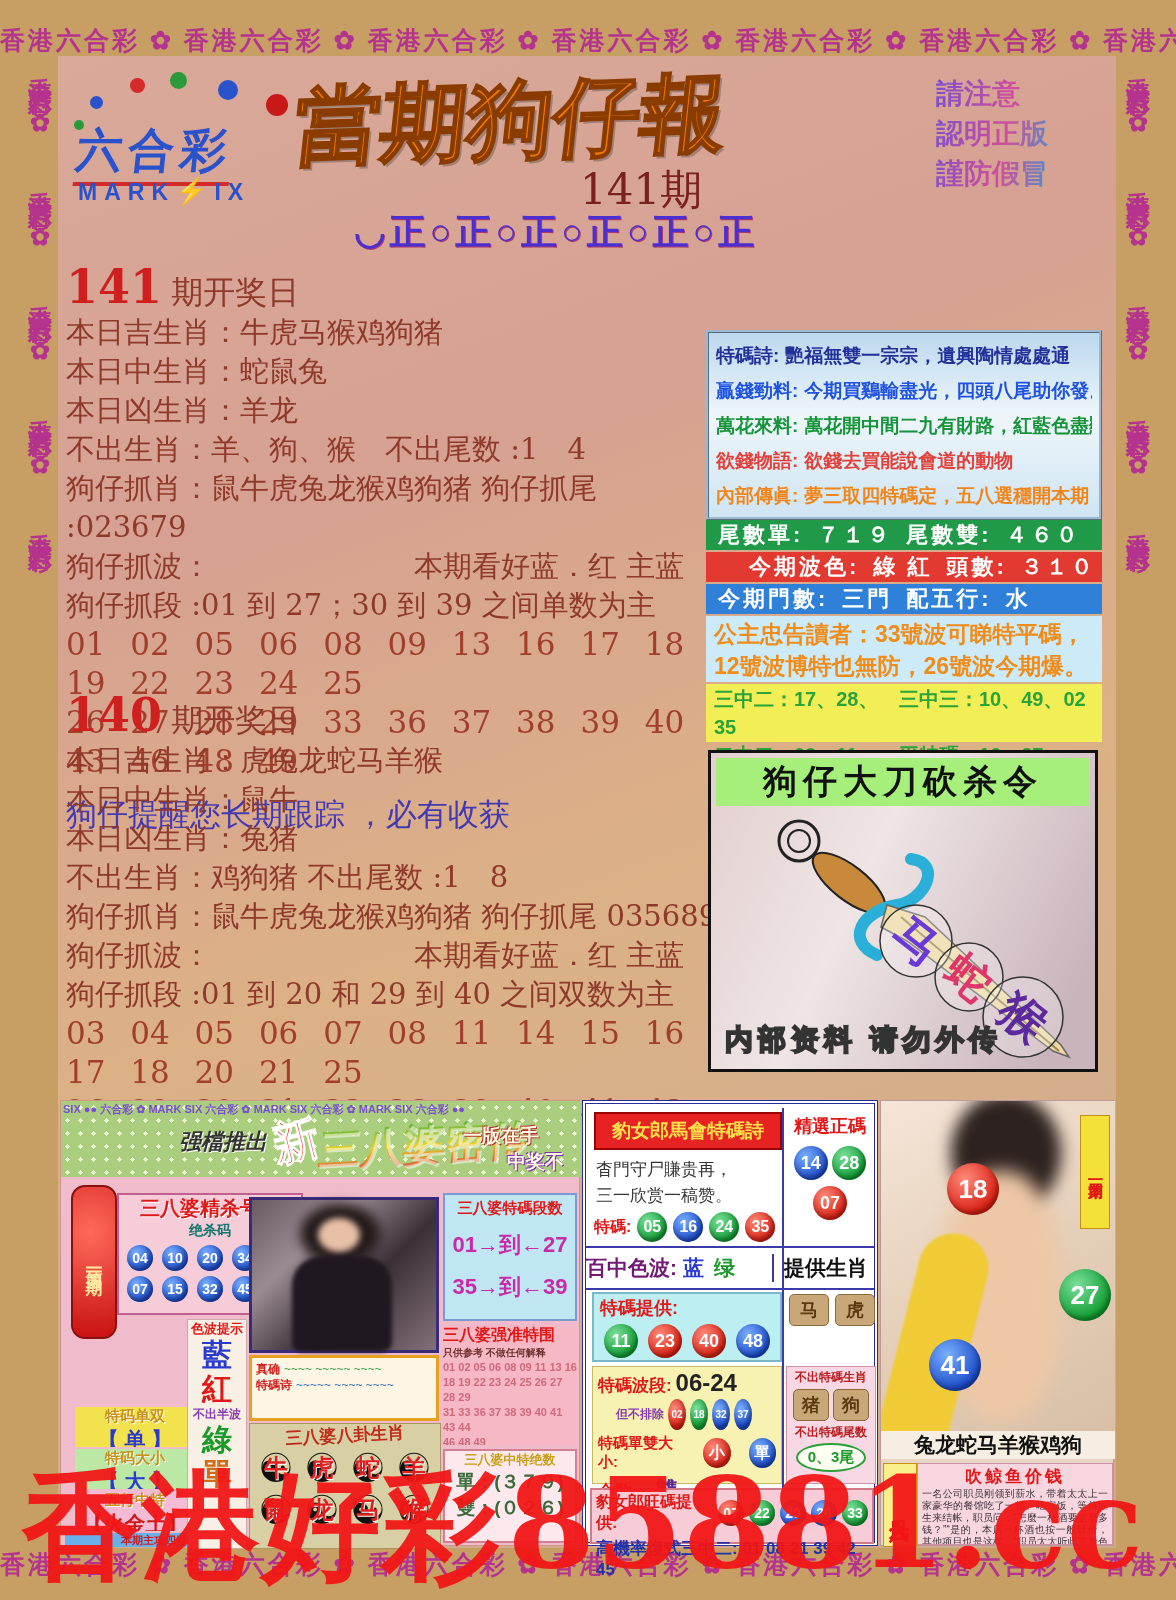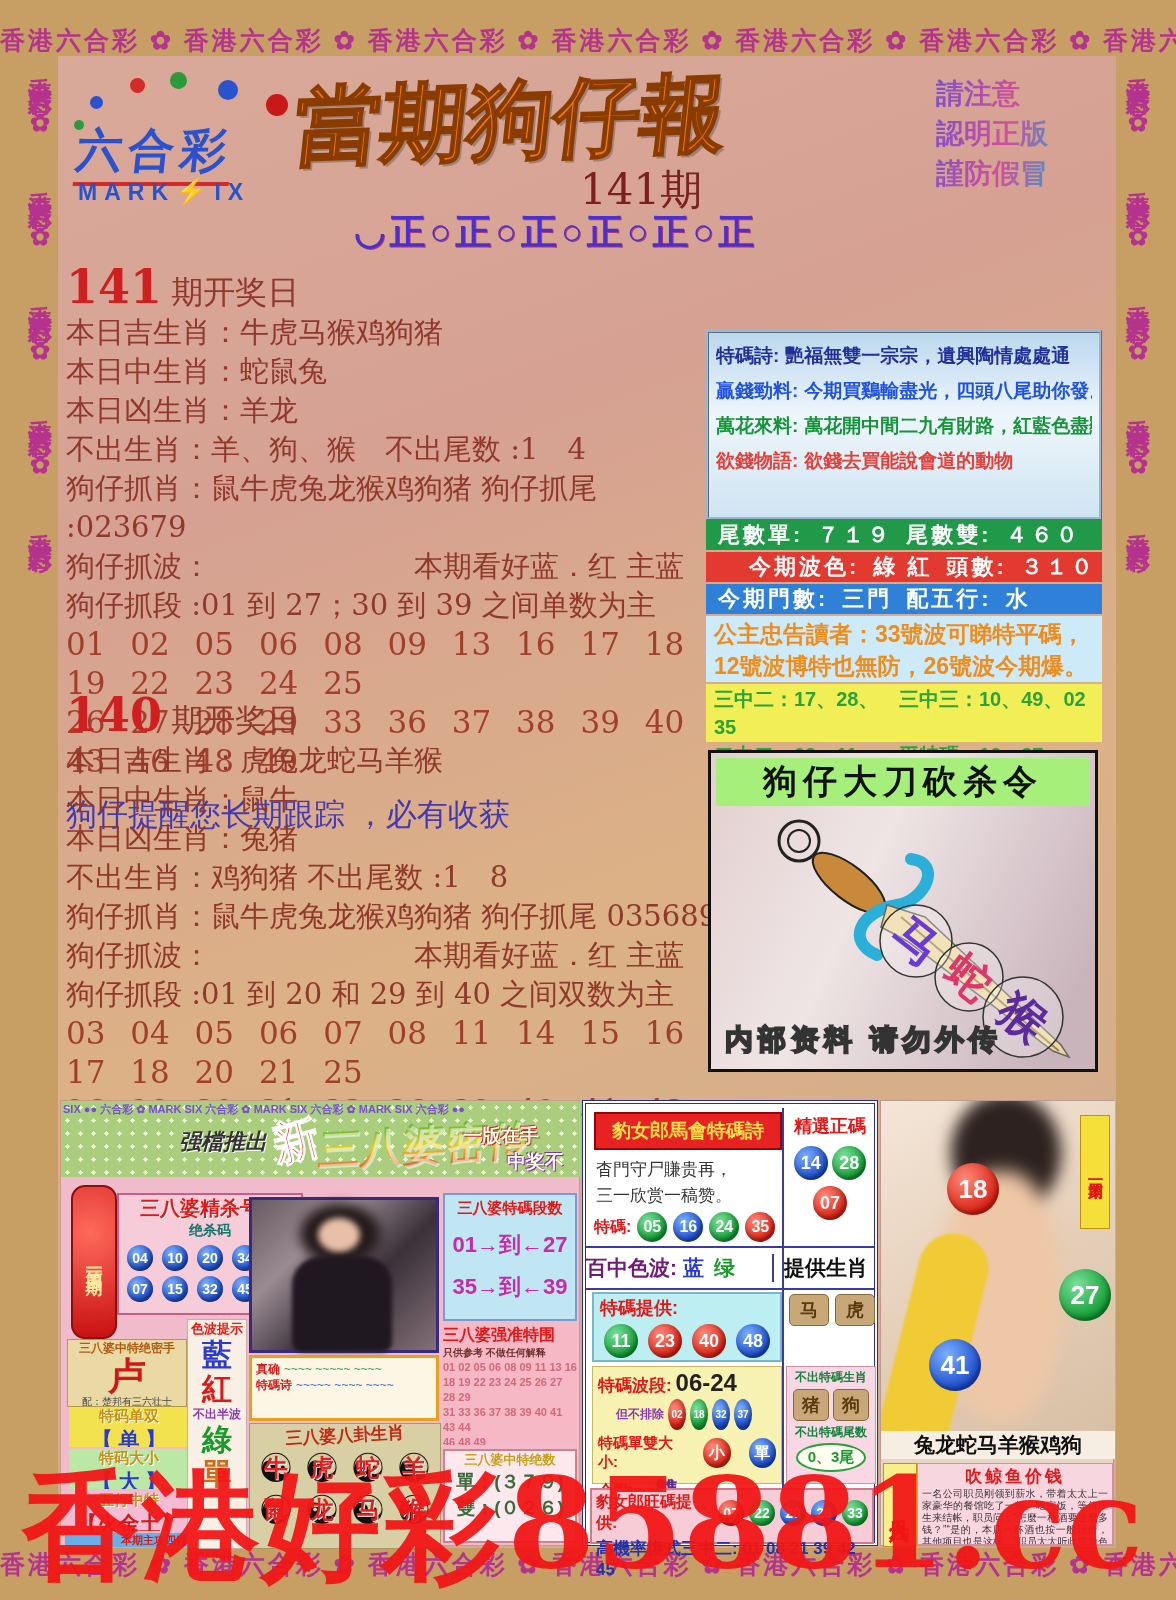--- a/index.html
+++ b/index.html
@@ -96,21 +96,21 @@
   .killbox{position:absolute;left:56px;top:92px;width:186px;height:122px;background:#f6ccd8;border:2px solid #c06090;
       text-align:center;box-sizing:border-box;}
   .killbox .kt{font-size:20px;font-weight:bold;color:#e01818;text-shadow:1px 1px 0 #fff;}
   .killbox .ks{font-size:14px;font-weight:bold;color:#0f766e;}
   .krow{display:flex;justify-content:center;gap:9px;margin-top:5px;}
   .secret{position:absolute;left:6px;top:238px;width:118px;height:66px;background:#ead9a4;border:1px solid #b09a50;
       text-align:center;overflow:hidden;}
   .secret .st{font-size:12px;font-weight:bold;color:#b05a10;}
   .secret .sb{font-size:38px;font-weight:bold;color:#d01818;line-height:38px;font-family:"DejaVu Serif",serif;}
   .secret .sn{font-size:10px;color:#444;}
-  .mini{position:absolute;left:8px;width:120px;text-align:center;overflow:hidden;}
+  .mini{position:absolute;left:14px;width:120px;text-align:center;overflow:hidden;}
   .mini .ml{font-size:15px;font-weight:bold;color:#c89018;text-shadow:1px 1px 0 #fff;}
   .mini .mv{font-size:21px;font-weight:bold;}
   .colorhint{position:absolute;left:126px;top:218px;width:58px;height:228px;background:#f8f0e4;border:1px solid #caa;
       text-align:center;overflow:hidden;}
   .colorhint .cht{font-size:13px;font-weight:bold;color:#e01818;}
   .bigchar{font-size:30px;font-weight:bold;line-height:34px;font-family:"DejaVu Serif",serif;}
   .photo{position:absolute;left:188px;top:96px;width:190px;height:156px;border:3px solid #3a2a7a;box-sizing:border-box;
       background:linear-gradient(135deg,#6a5a62 0%,#9a8a92 30%,#3a3038 60%,#847078 100%);}
   .photo .hair{position:absolute;left:48px;top:4px;width:80px;height:60px;background:#241a1a;border-radius:50%;filter:blur(6px);}
   .photo .face{position:absolute;left:66px;top:18px;width:42px;height:34px;background:#e8c0a8;border-radius:50%;filter:blur(3px);}
@@ -158,21 +158,21 @@
   .chip{width:38px;height:30px;background:#c8a878;border:1px solid #8a6a3a;border-radius:5px;color:#5a3a10;
       font-weight:bold;font-size:18px;display:flex;align-items:center;justify-content:center;}
   .ybox{position:absolute;left:6px;top:262px;width:190px;height:118px;background:#f7f2b2;border:1px solid #c8b860;
       box-sizing:border-box;padding:2px 5px;font-size:14px;}
   .ybox .yl{color:#e01818;font-weight:bold;font-size:17px;}
   .ybox .yv{color:#222;font-weight:bold;font-size:24px;}
   .ybox .yn{color:#8a3ab0;font-weight:bold;font-size:12px;}
   .ybox .hv{color:#5a2a9a;font-weight:bold;font-size:22px;margin-left:14px;}
   .pinkbox{position:absolute;left:200px;top:262px;width:90px;height:118px;background:#f8d8e4;border:1px solid #d090a8;
       box-sizing:border-box;text-align:center;padding-top:2px;}
-  .pinkbox .pt{color:#15803d;font-weight:bold;font-size:12px;}
+  .pinkbox .pt{color:#b91c1c;font-weight:bold;font-size:12px;}
   .oval{display:inline-block;background:#fffef2;border:2px solid #2aa03a;border-radius:50%;color:#1a9a2a;
       font-weight:bold;font-size:15px;padding:3px 10px;margin-top:2px;}
   .midstrip{position:absolute;left:4px;top:384px;width:284px;height:56px;background:#f8ccd6;border:2px solid #d07a8a;
       box-sizing:border-box;padding:2px 4px;}
   .midstrip .wl{color:#e01818;font-weight:bold;font-size:16px;}
   .midstrip .fu{color:#2233aa;font-weight:bold;font-size:17px;margin-top:3px;}
   
   #pright{left:822px;width:234px;background:#e8d6c4;border:1px solid #b99;}
   .ph{position:absolute;left:0;top:0;width:234px;height:330px;overflow:hidden;
       background:linear-gradient(150deg,#f4e6d8,#e6d0ba 50%,#d8bfa6);}
@@ -255,20 +255,21 @@
       <div>狗仔抓段 :01 到 20 和 29 到 40 之间双数为主</div>
       <div class="nums">03 04 05 06 07 08 11 14 15 16 17 18 20 21 25</div>
       <div class="nums">26 28 30 31 33 36 38 40 41 43 44 46 47</div>
     </div>
 
     <div class="poembox">
       <div class="prow pc0"><span class="pl">特碼詩:</span><span>艷福無雙一宗宗，遺興陶情處處通</span></div>
       <div class="prow pc1"><span class="pl">贏錢勁料:</span><span>今期買鷄輸盡光，四頭八尾助你發。</span></div>
       <div class="prow pc2"><span class="pl">萬花來料:</span><span>萬花開中間二九有財路，紅藍色盡顯牛藏兔尾</span></div>
       <div class="prow pc3"><span class="pl">欲錢物語:</span><span>欲錢去買能說會道的動物</span></div>
+      <div class="prow pc4"><span class="pl">內部傳眞:</span><span>夢三取四特碼定，五八選穩開本期</span></div>
     </div>
 
     <div class="bar" style="top:464px;background:#209a48;">
       <span>尾數單:</span>
         <span>７１９</span>
       <span>尾數雙:</span>
         <span>４６０</span>
     </div>
     <div class="bar" style="top:496px;background:#e23a30;padding-left:43px;">
       <span>今期波色:</span>
@@ -336,25 +337,20 @@
           <span class="ball b26 ball-blue">42</span>
         </div>
         <div class="krow">
           <span class="ball b26 ball-blue">07</span>
           <span class="ball b26 ball-blue">15</span>
           <span class="ball b26 ball-blue">32</span>
           <span class="ball b26 ball-blue">45</span>
           <span class="ball b26 ball-blue">47</span>
         </div>
       </div>
-      <div class="secret">
-        <div class="st">三八婆中特绝密手</div>
-        <div class="sb">卢</div>
-        <div class="sn">配：楚邦有三六壮士</div>
-      </div>
       <div class="mini" style="top:306px;height:40px;background:#f2e24e;">
         <span class="ml">特码单双</span>
         <div class="mv" style="color:#2a3acc;">【 单 】</div>
       </div>
       <div class="mini" style="top:348px;height:40px;background:#bce8a6;">
         <span class="ml">特码大小</span>
         <div class="mv" style="color:#2a3acc;">【 大 】</div>
       </div>
       <div class="mini" style="top:390px;height:40px;background:#f4bcd4;">
         <span class="ml">五行中特</span>

